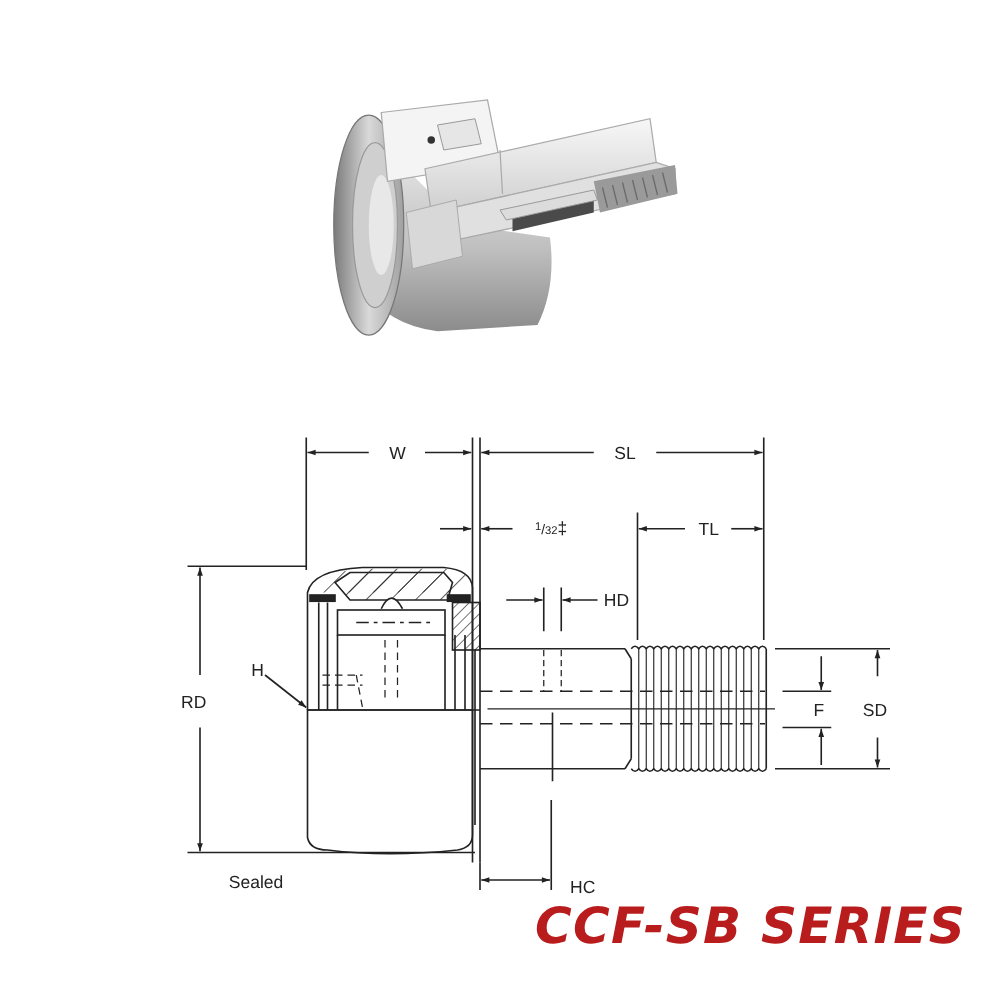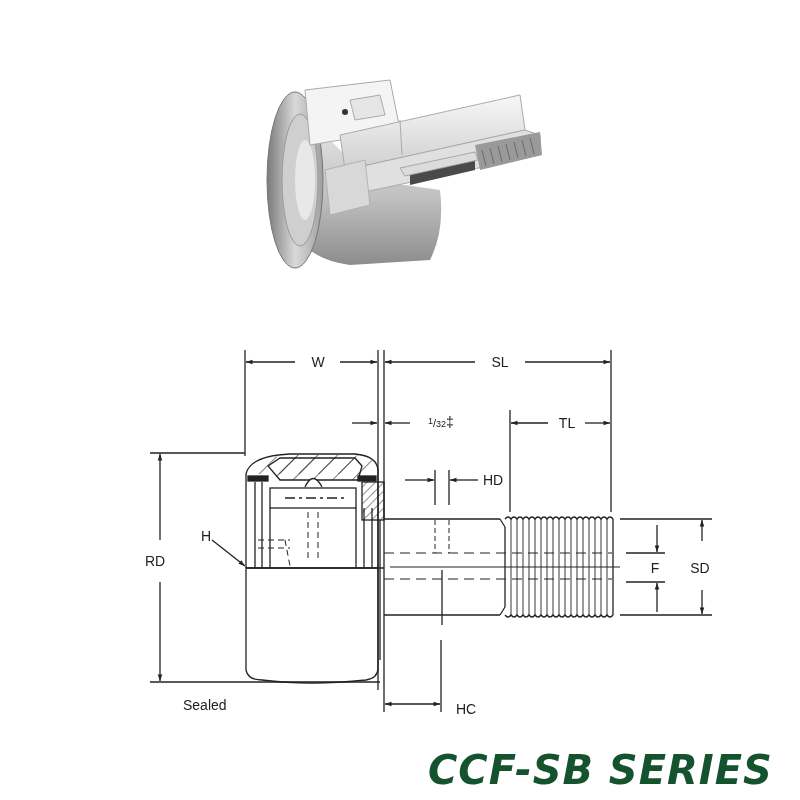--- a/index.html
+++ b/index.html
@@ -3,21 +3,21 @@
 <meta charset="utf-8">
 <style>
   html, body { margin: 0; padding: 0; background: #ffffff; }
   body { width: 800px; height: 800px; position: relative; overflow: hidden; font-family: "Liberation Sans", sans-serif; }
   .photo { position: absolute; left: 250px; top: 60px; width: 310px; height: 220px; }
   .drawing { position: absolute; left: 0; top: 0; width: 800px; height: 800px; }
   .drawing text { font-family: "Liberation Sans", sans-serif; fill: #222; }
   .series-title {
     position: absolute; left: 428px; top: 718px;
     font-family: "DejaVu Sans", sans-serif; font-weight: bold; font-style: italic;
-    font-size: 40px; letter-spacing: 1px; color: #14532d; white-space: nowrap; margin-top: 29px;
+    font-size: 40px; letter-spacing: 1px; color: #b91c1c; white-space: nowrap;
   }
 </style>
 </head>
 <body>
 
 <svg class="photo" viewBox="0 0 310 220">
   <defs>
     <linearGradient id="outerRing" x1="0" y1="0" x2="0" y2="1">
       <stop offset="0" stop-color="#f2f2f2"></stop>
       <stop offset="0.6" stop-color="#bfbfbf"></stop>

